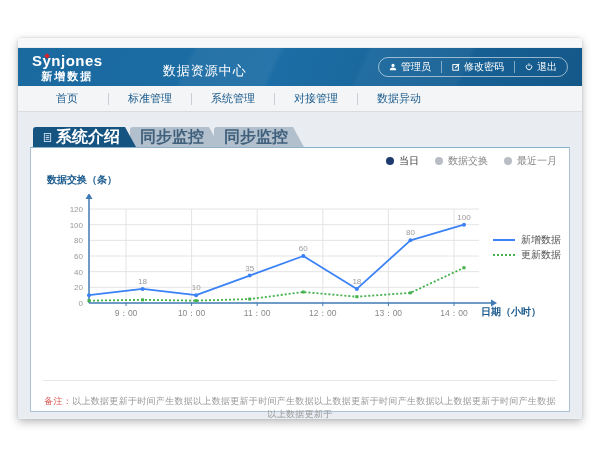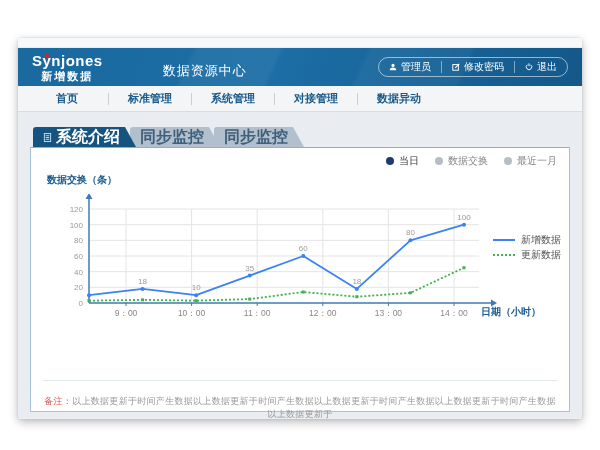--- a/index.html
+++ b/index.html
@@ -21,21 +21,21 @@
   .logo-cn { font-size:11px; font-weight:bold; letter-spacing:2px; margin-top:2px; }
   .app-title { color:#fff; font-size:13px; letter-spacing:1px; margin-left:16px; padding-top:8px; z-index:2; }
   .header-pill { margin-left:auto; display:flex; align-items:center; height:20px; border:1px solid rgba(255,255,255,.55);
     border-radius:11px; z-index:2; }
   .pill-item { display:flex; align-items:center; gap:4px; color:#fff; font-size:10px; padding:0 10px; height:12px; cursor:pointer;font-family:Liberation Mono, monospace; }
   .pill-item + .pill-item { border-left:1px solid rgba(255,255,255,.45); }
   .pill-item svg { display:block; }
 
   
   .navbar { height:26px; background:#f3f5f6; border-bottom:1px solid #d8dde1; display:flex; align-items:center; padding-left:8px; }
-  .nav-item { width:82px; text-align:center; font-size:11px; font-weight:bold; color:var(--c-navtext); cursor:pointer; }
+  .nav-item { width:82px; text-align:center; font-size:11px; font-weight:normal; color:var(--c-navtext); cursor:pointer; }
   .nav-sep { width:1px; height:12px; background:#c9cfd4; }
 
   
   .content { background:#e9edf1; height:306px; padding:15px 12px 0 12px; position:relative; }
   .tabs { display:flex; height:20px; margin-left:3px; }
   .tab { position:relative; height:20px; display:flex; align-items:center; gap:4px; font-size:16px; font-weight:bold;
     padding:0 16px 0 10px; cursor:pointer; clip-path:polygon(0 0, calc(100% - 11px) 0, 100% 100%, 0 100%);
     border-radius:3px 0 0 0; margin-right:-6px; }
   .tab.active { background:var(--c-activetab); color:#fff; z-index:3; }
   .tab.inactive { background:#b2c0cd; color:#3f5f7b; z-index:1; }

